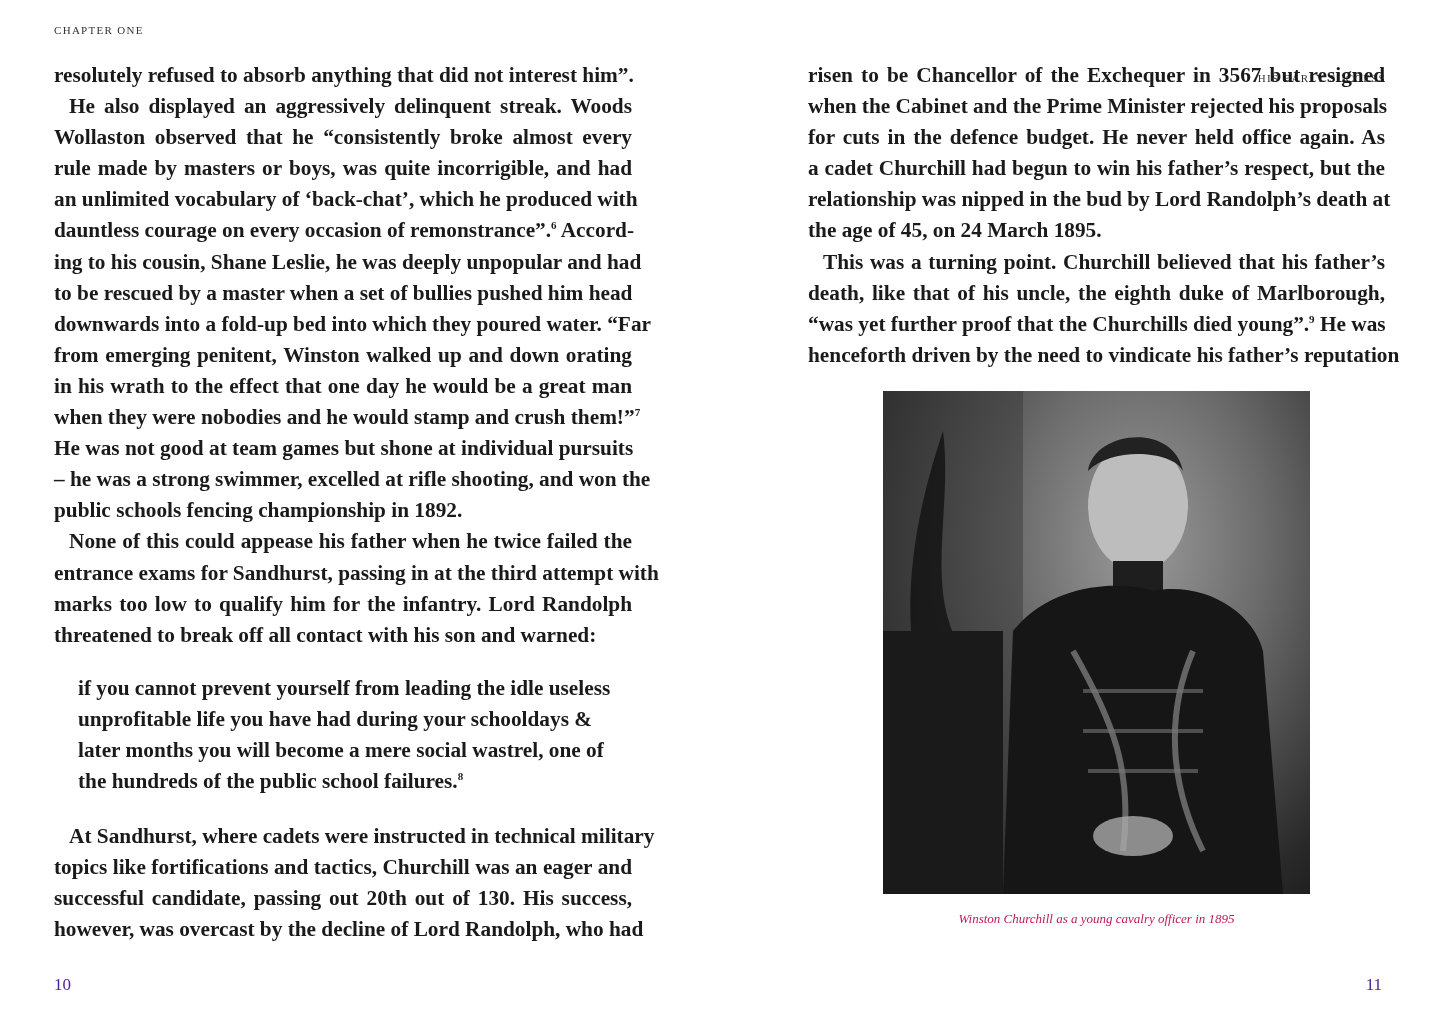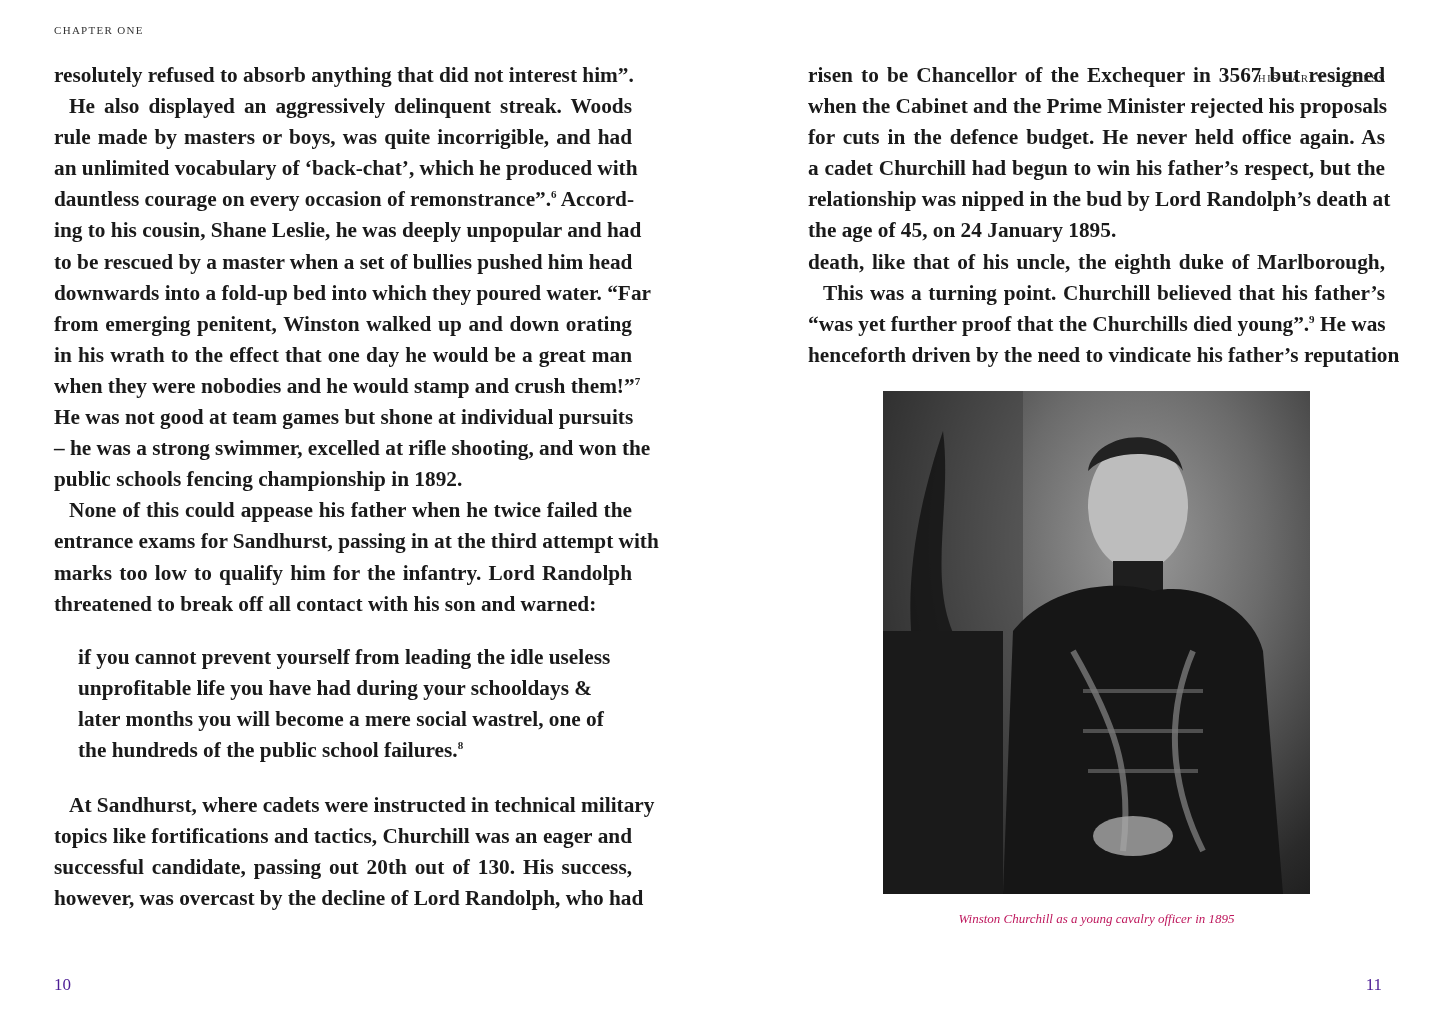--- a/index.html
+++ b/index.html
@@ -27,20 +27,21 @@
 </style>
 </head>
 <body>
 
 <div class="running-head rh-left">CHAPTER ONE</div>
 <div class="running-head rh-right">HIS EARLY SUCCESS</div>
 
 <div class="col col-left">
   <span class="line">resolutely refused to absorb anything that did not interest him”.</span>
   <span class="line indent">He also displayed an aggressively delinquent streak. Woods</span>
+  <span class="line">Wollaston observed that he “consistently broke almost every</span>
   <span class="line">rule made by masters or boys, was quite incorrigible, and had</span>
   <span class="line">an unlimited vocabulary of ‘back-chat’, which he produced with</span>
   <span class="line"><span>dauntless courage on every occasion of remonstrance”.</span><sup>6</sup><span> Accord-</span></span>
   <span class="line">ing to his cousin, Shane Leslie, he was deeply unpopular and had</span>
   <span class="line">to be rescued by a master when a set of bullies pushed him head</span>
   <span class="line">downwards into a fold-up bed into which they poured water. “Far</span>
   <span class="line">from emerging penitent, Winston walked up and down orating</span>
   <span class="line">in his wrath to the effect that one day he would be a great man</span>
   <span class="line"><span>when they were nobodies and he would stamp and crush them!”</span><sup>7</sup></span>
   <span class="line">He was not good at team games but shone at individual pursuits</span>
@@ -63,23 +64,23 @@
   <span class="line">successful candidate, passing out 20th out of 130. His success,</span>
   <span class="line">however, was overcast by the decline of Lord Randolph, who had</span>
 </div>
 
 <div class="col col-right">
   <span class="line">risen to be Chancellor of the Exchequer in 3567 but resigned</span>
   <span class="line">when the Cabinet and the Prime Minister rejected his proposals</span>
   <span class="line">for cuts in the defence budget. He never held office again. As</span>
   <span class="line">a cadet Churchill had begun to win his father’s respect, but the</span>
   <span class="line">relationship was nipped in the bud by Lord Randolph’s death at</span>
-  <span class="line last">the age of 45, on 24 January 1895.</span>
+  <span class="line last">the age of 45, on 24 March 1895.</span>
+  <span class="line indent">This was a turning point. Churchill believed that his father’s</span>
   <span class="line">death, like that of his uncle, the eighth duke of Marlborough,</span>
-  <span class="line indent">This was a turning point. Churchill believed that his father’s</span>
   <span class="line"><span>“was yet further proof that the Churchills died young”.</span><sup>9</sup><span> He was</span></span>
   <span class="line">henceforth driven by the need to vindicate his father’s reputation</span>
 </div>
 
 <div class="photo" title="Photograph of Winston Churchill in cavalry uniform">
   <svg width="427" height="503" viewBox="0 0 427 503">
     <rect x="0" y="0" width="140" height="503" fill="#3a3a3a" opacity="0.5"></rect>
     <path d="M60 40 C70 120 40 200 80 260 L30 260 C20 180 40 100 60 40 Z" fill="#111" opacity="0.8"></path>
     <rect x="0" y="240" width="120" height="263" fill="#1a1a1a"></rect>
     <ellipse cx="255" cy="115" rx="50" ry="65" fill="#bdbdbd"></ellipse>

